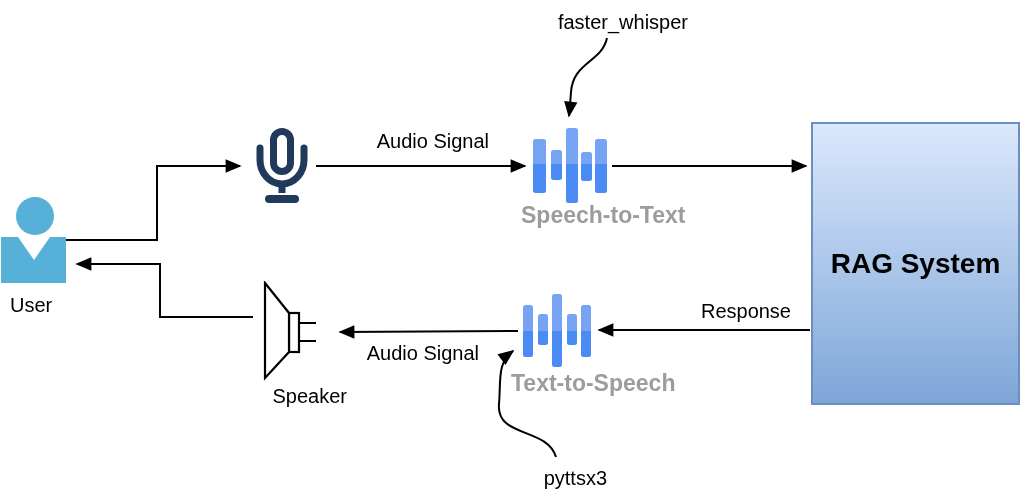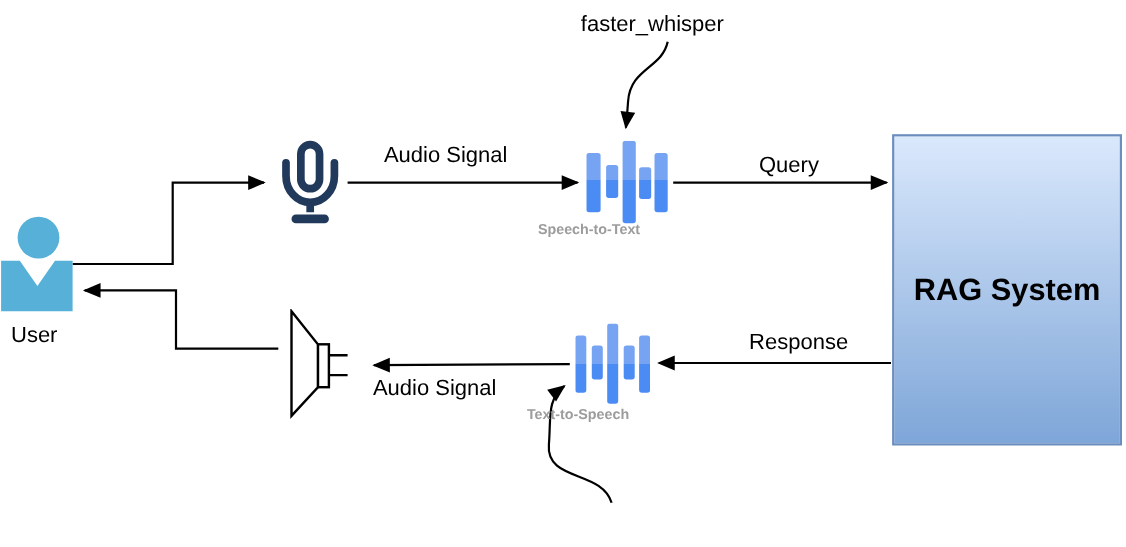--- a/index.html
+++ b/index.html
@@ -3,22 +3,22 @@
 <meta charset="utf-8">
 <style>
   html,body{margin:0;padding:0;background:#ffffff;}
   .canvas{
     position:relative;width:1024px;height:497px;background:#fff;overflow:hidden;
     font-family:"Liberation Sans","DejaVu Sans",sans-serif;color:#000;
   }
   .layer{position:absolute;left:0;top:0;}
   .connector{stroke:var(--line,#000);stroke-width:2;fill:none;}
   .lbl{position:absolute;font-size:20px;line-height:1.15;white-space:nowrap;}
-  .lbl.center{text-align:left;}
-  .lbl.muted{color:var(--muted-label,#9c9c9c);font-weight:bold;font-size:13px;}
+  .lbl.center{text-align:right;}
+  .lbl.muted{color:var(--muted-label,#9c9c9c);font-weight:bold;font-size:23px;margin-left:32px;}
   .icon{position:absolute;}
   .rag-box{
     position:absolute;left:811px;top:122px;width:209px;height:283px;
     border:2px solid var(--rag-border,#6c8ebf);box-sizing:border-box;
     background:linear-gradient(to bottom,var(--rag-top,#dae8fc),var(--rag-bottom,#7ea6d8));
     display:flex;align-items:center;justify-content:center;
   }
   .rag-title{font-size:28px;font-weight:bold;}
   .speaker-shape{fill:#ffffff;stroke:#000;stroke-width:2.2;}
   .mic-stroke{stroke:var(--mic-navy,#21395b);fill:none;}
@@ -97,18 +97,19 @@
   </svg>
 
   <div class="rag-box">
     <span class="rag-title">RAG System</span>
   </div>
 
   <div class="lbl" style="left:10px;top:294px;text-align:right;">User</div>
   <div class="lbl center muted" style="left:489px;top:202px;width:160px;">Speech-to-Text</div>
   <div class="lbl center" style="left:349px;top:130px;width:140px;">Audio Signal</div>
   <div class="lbl center" style="left:528px;top:11px;width:160px;">faster_whisper</div>
-  <div class="lbl center" style="left:690px;top:139px;width:100px;">Query</div>
   <div class="lbl center muted" style="left:479px;top:370px;width:160px;">Text-to-Speech</div>
   <div class="lbl center" style="left:681px;top:300px;width:110px;">Response</div>
   <div class="lbl center" style="left:339px;top:342px;width:140px;">Audio Signal</div>
+  <div class="lbl center" style="left:217px;top:385px;width:130px;">Speaker</div>
+  <div class="lbl center" style="left:507px;top:467px;width:100px;">pyttsx3</div>
 
 </div>
 
 </body></html>

